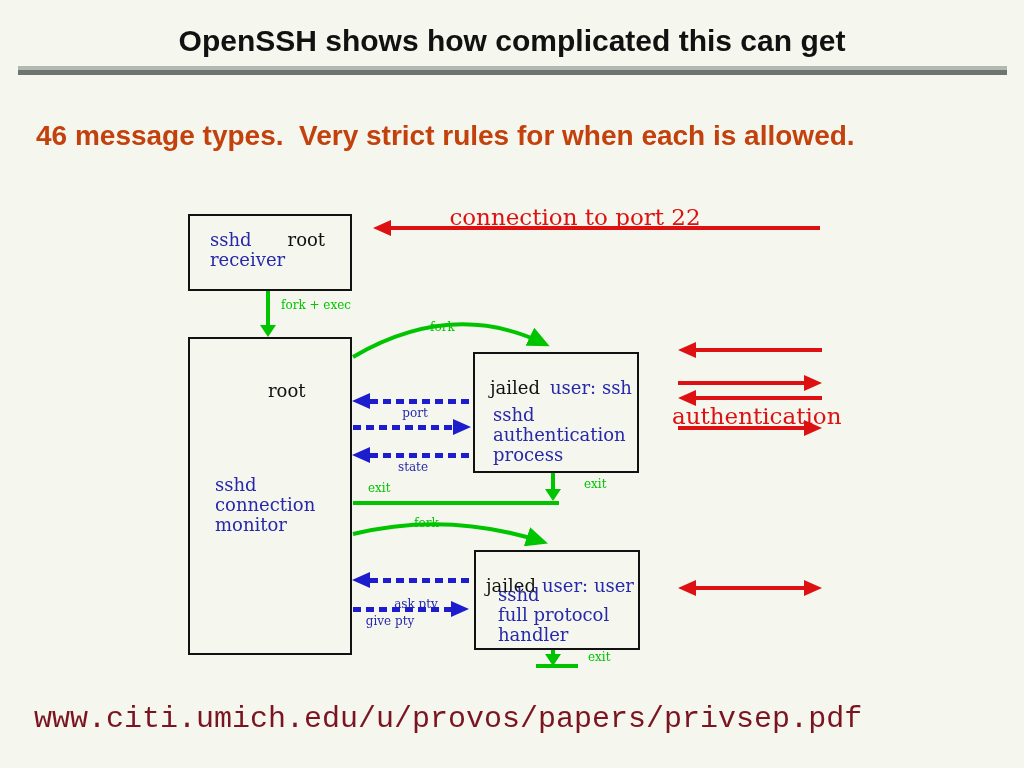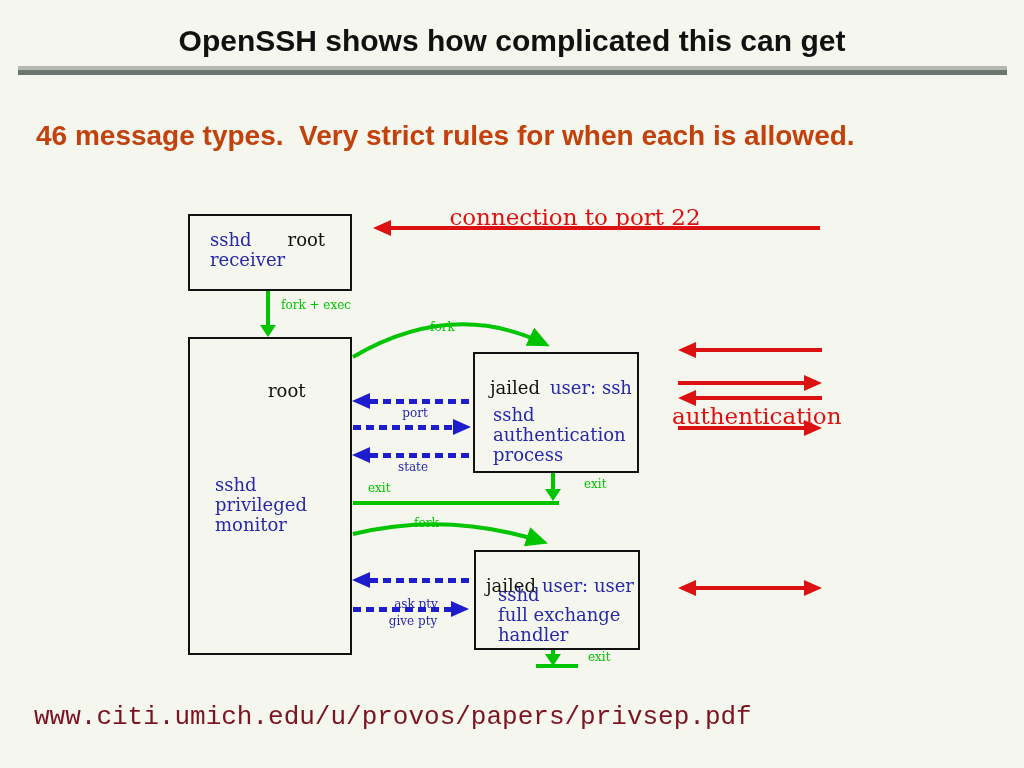--- a/index.html
+++ b/index.html
@@ -46,21 +46,21 @@
   .tri{position:absolute;width:0;height:0;}
   .tl-red{border-top:8px solid transparent;border-bottom:8px solid transparent;border-right:18px solid #dd1111;}
   .tr-red{border-top:8px solid transparent;border-bottom:8px solid transparent;border-left:18px solid #dd1111;}
   .tl-blue{border-top:8px solid transparent;border-bottom:8px solid transparent;border-right:18px solid #1d1dcd;}
   .tr-blue{border-top:8px solid transparent;border-bottom:8px solid transparent;border-left:18px solid #1d1dcd;}
   .td-green{border-left:8px solid transparent;border-right:8px solid transparent;border-top:12px solid #00c400;}
   .ctr{text-align:center;}
   
   .footer{
     position:absolute;left:34px;top:702px;
-    font-family:"Liberation Mono",monospace;font-size:26px;color:#7b1420;
+    font-family:"Liberation Mono",monospace;font-size:30px;color:#7b1420;
     white-space:nowrap;
   }
 </style>
 </head>
 <body>
 
 <div id="slide">
 
   <div class="title">OpenSSH shows how complicated this can get</div>
   <div class="rule rule-top"></div>
@@ -89,21 +89,21 @@
   <div class="tri tl-red" style="left:373px;top:220px;"></div>
 
   <div class="line-v green-bg" style="left:266px;top:291px;height:36px;"></div>
   <div class="tri td-green" style="left:260px;top:325px;"></div>
   <div class="lbl lbl-green" style="left:281px;top:298px;">fork + exec</div>
 
   <div class="dbox" style="left:188px;top:337px;width:164px;height:318px;">
     <div class="blk" style="position:absolute;left:78px;top:42px;">root</div>
     <div style="position:absolute;left:25px;top:136px;">
       <div>sshd</div>
-      <div>privileged</div>
+      <div>connection</div>
       <div>monitor</div>
     </div>
   </div>
 
   <div class="lbl lbl-green" style="left:430px;top:320px;">fork</div>
 
   <div class="dbox" style="left:473px;top:352px;width:166px;height:121px;">
     <div style="position:absolute;left:15px;top:24px;">
       <span class="blk">jailed</span><span class="blu" style="margin-left:10px;">user: ssh</span>
     </div>
@@ -129,29 +129,29 @@
   <div class="tri td-green" style="left:545px;top:489px;"></div>
   <div class="lbl lbl-green" style="left:584px;top:477px;">exit</div>
 
   <div class="lbl lbl-green" style="left:414px;top:516px;">fork</div>
 
   <div class="dash-h" style="left:370px;top:578px;width:103px;"></div>
   <div class="tri tl-blue" style="left:352px;top:572px;"></div>
   <div class="lbl lbl-blue ctr" style="left:383px;top:584px;width:66px;margin-top:13px;">ask pty</div>
   <div class="dash-h" style="left:353px;top:607px;width:100px;"></div>
   <div class="tri tr-blue" style="left:451px;top:601px;"></div>
-  <div class="lbl lbl-blue ctr" style="left:375px;top:614px;width:76px;">give pty</div>
+  <div class="lbl lbl-blue ctr" style="left:352px;top:614px;width:76px;">give pty</div>
 
   <div class="dbox" style="left:474px;top:550px;width:166px;height:100px;">
     <div style="position:absolute;left:10px;top:24px;">
       <span class="blk">jailed</span><span class="blu" style="margin-left:6px;">user: user</span>
     </div>
     <div style="position:absolute;left:22px;top:33px;">
       <div>sshd</div>
-      <div>full exchange</div>
+      <div>full protocol</div>
       <div>handler</div>
     </div>
   </div>
 
   <div class="line-v green-bg" style="left:551px;top:650px;height:8px;"></div>
   <div class="tri td-green" style="left:545px;top:654px;"></div>
   <div class="line-h green-bg" style="left:536px;top:664px;width:42px;"></div>
   <div class="lbl lbl-green" style="left:588px;top:650px;">exit</div>
 
   <div class="tri tl-red" style="left:678px;top:342px;"></div>

